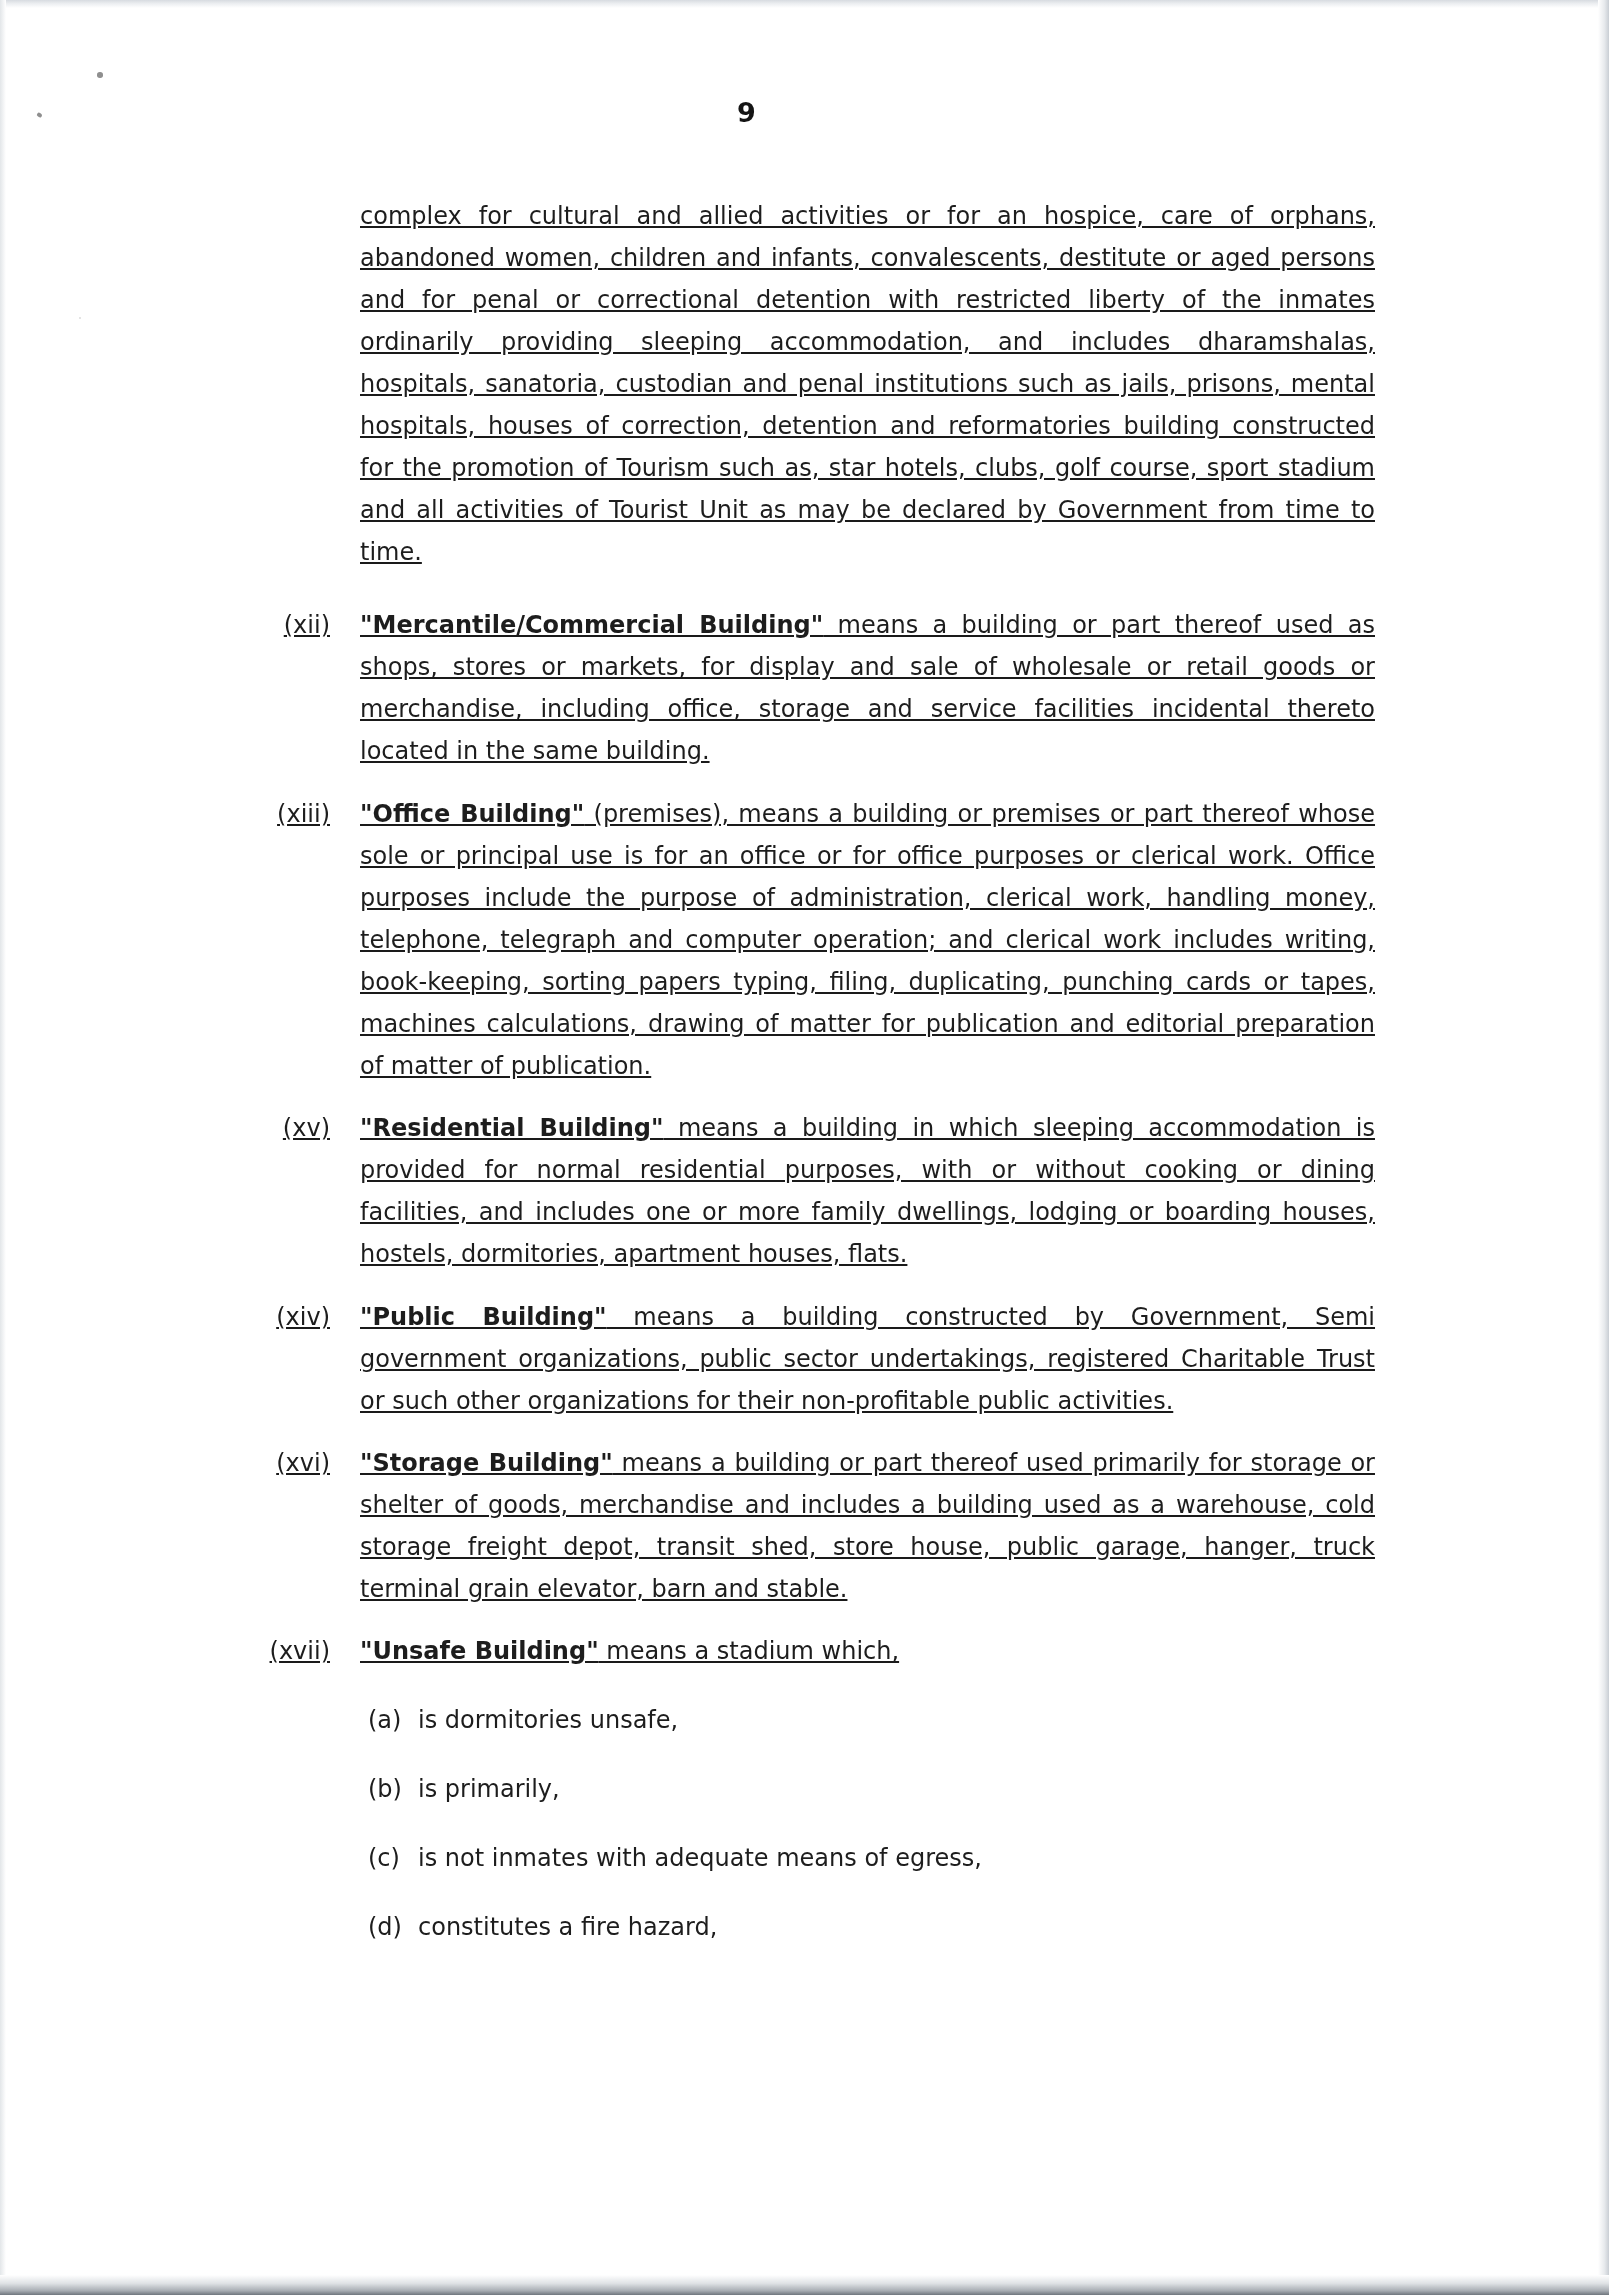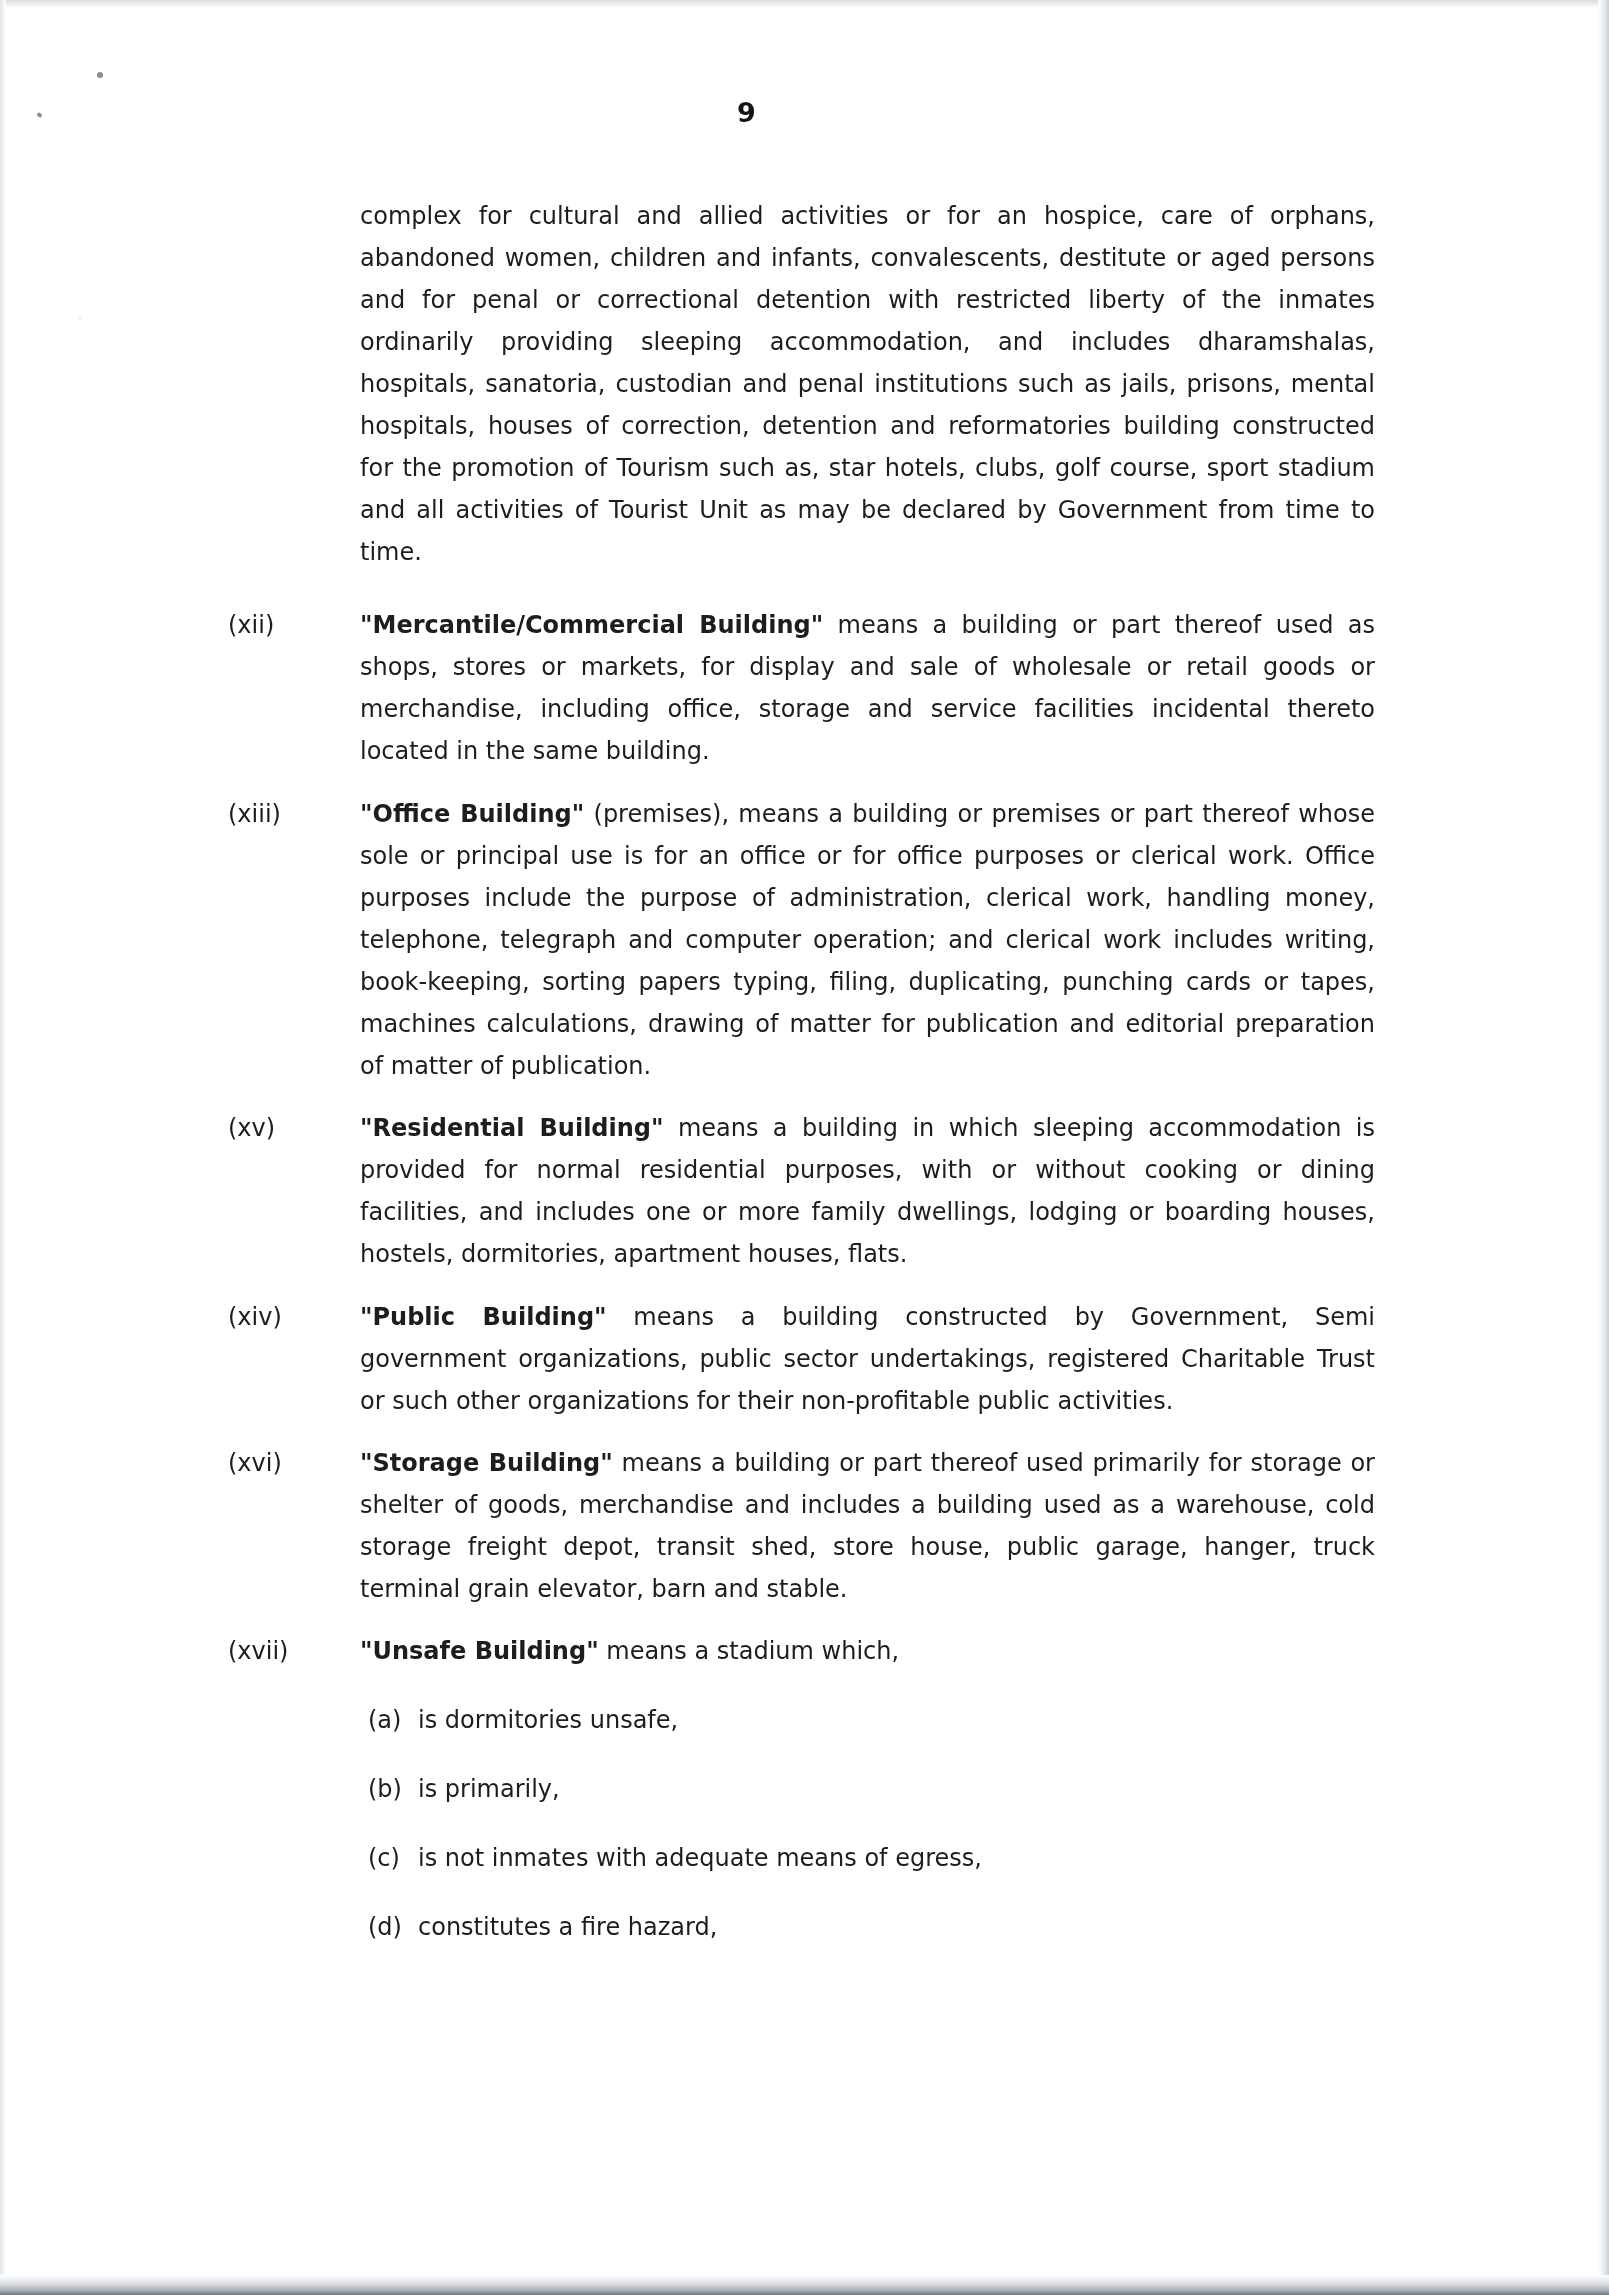--- a/index.html
+++ b/index.html
@@ -86,24 +86,25 @@
     top: 195px;
     left: 228px;
     width: 1147px;
   }
 
   
   .clause {
     display: flex;
     align-items: flex-start;
     margin-bottom: 20.4px;
+    text-decoration: underline;
   }
   .clause-marker {
     flex: 0 0 132px;
-    text-align: left;
+    text-align: right;
     padding-right: 30px;
     box-sizing: border-box;
     font-size: 24px;
     line-height: 42px;
     color: #1d1d1d;
     white-space: nowrap;
   }
   .clause-body {
     flex: 1 1 auto;
     font-size: 24px;

